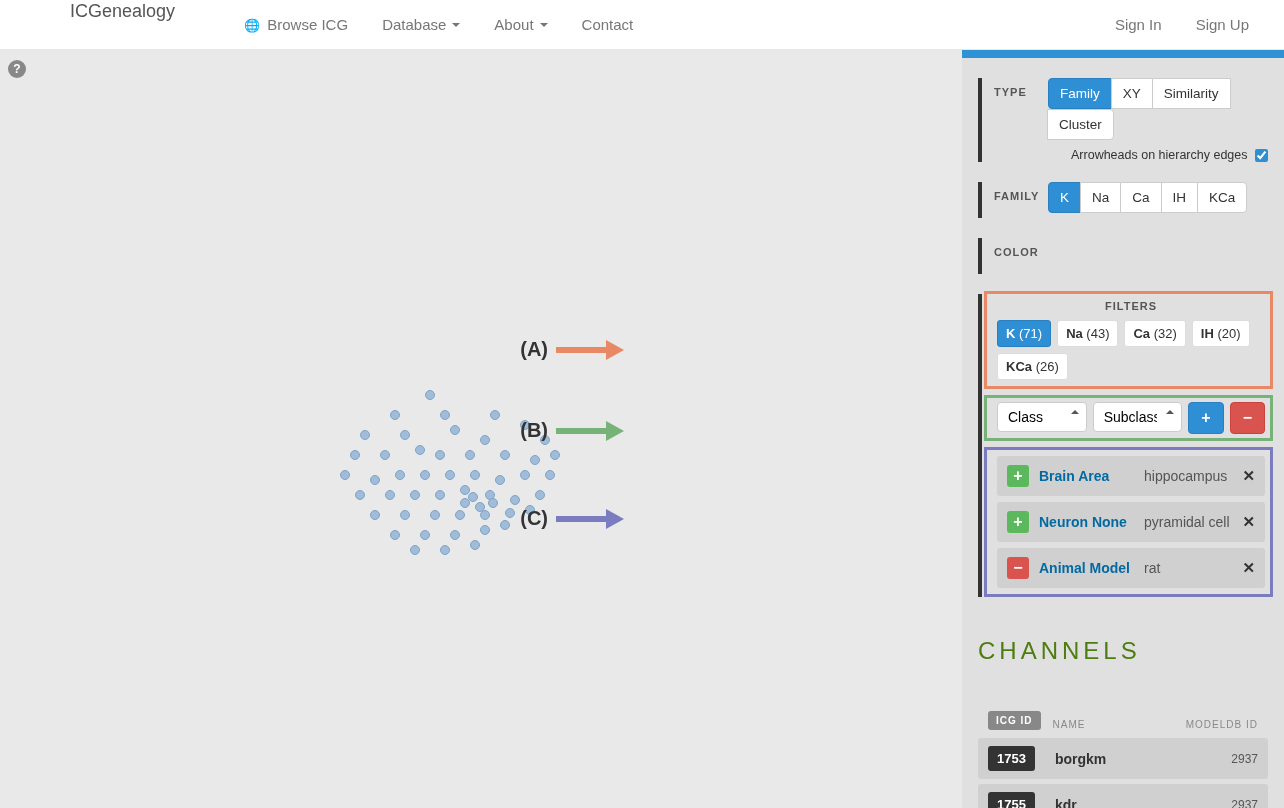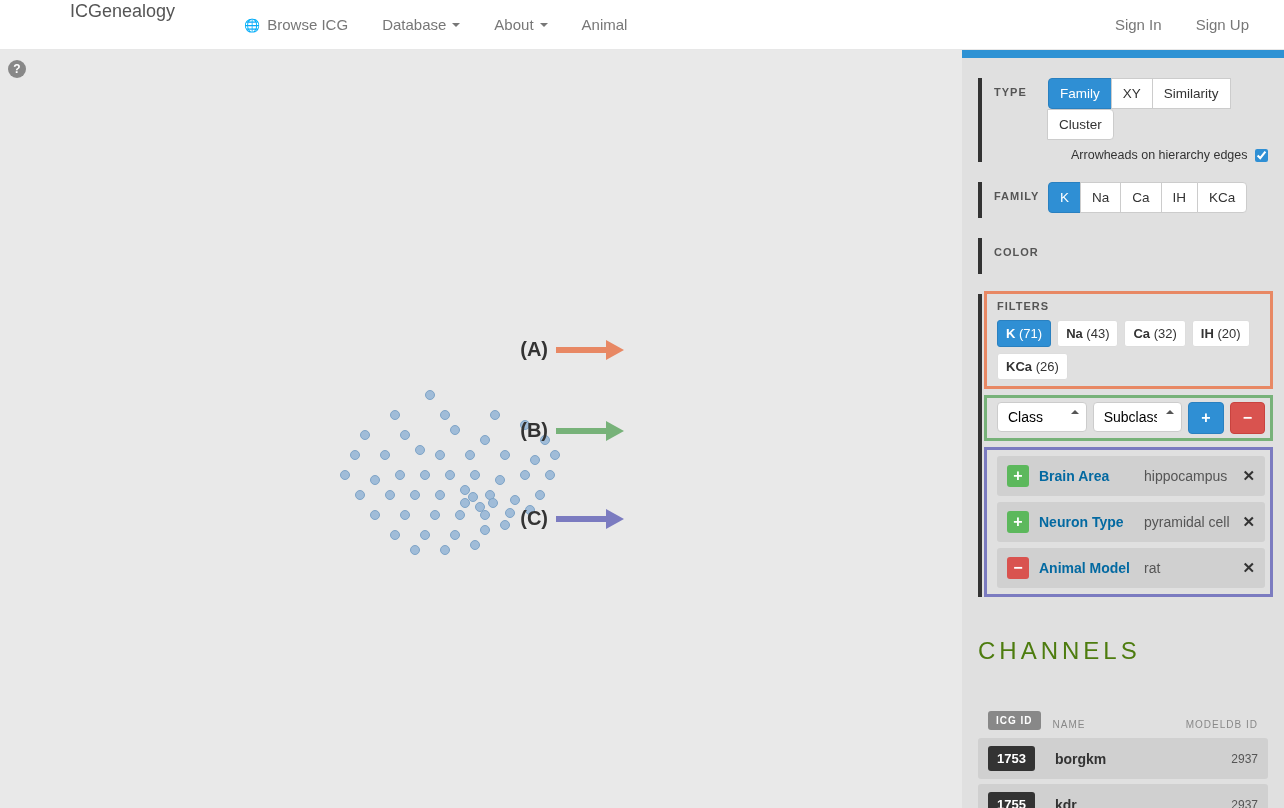--- a/index.html
+++ b/index.html
@@ -231,20 +231,21 @@
       margin: 6px -5px 0 -10px;
       padding: 6px 5px 6px 10px;
     }
     
     .filters-label {
       font-size: 11px;
       font-weight: bold;
       color: #555;
       letter-spacing: 1px;
       margin-bottom: 8px;
+      text-align: center;
     }
     .filter-chips { display: flex; flex-wrap: wrap; gap: 6px; }
     .chip {
       background: #fff;
       border: 1px solid #ddd;
       border-radius: 3px;
       padding: 5px 8px;
       font-size: 13px;
       cursor: pointer;
     }
@@ -369,21 +370,21 @@
         <span>Browse ICG</span>
       </div>
     <div class="navbar-item">
         <span>Database</span>
         <span class="caret"></span>
       </div>
     <div class="navbar-item">
         <span>About</span>
         <span class="caret"></span>
       </div>
-    <div class="navbar-item">Animal</div>
+    <div class="navbar-item">Contact</div>
   </div>
   <div class="navbar-right">
     <div class="navbar-item">Sign In</div>
     <div class="navbar-item">Sign Up</div>
   </div>
 </div>
 
 <div class="main">
   <div class="canvas-area">
     <div class="help-icon">?</div>
@@ -523,21 +524,21 @@
           </div>
           <div class="filter-highlight-c" id="applied-filters">
               <div class="applied-filter">
                 <span class="af-badge plus">+</span>
                 <span class="af-class">Brain Area</span>
                 <span class="af-value">hippocampus</span>
                 <span class="af-close">✕</span>
               </div>
               <div class="applied-filter">
                 <span class="af-badge plus">+</span>
-                <span class="af-class">Neuron Type</span>
+                <span class="af-class">Neuron None</span>
                 <span class="af-value">pyramidal cell</span>
                 <span class="af-close">✕</span>
               </div>
               <div class="applied-filter">
                 <span class="af-badge minus">−</span>
                 <span class="af-class">Animal Model</span>
                 <span class="af-value">rat</span>
                 <span class="af-close">✕</span>
               </div>
             </div>

